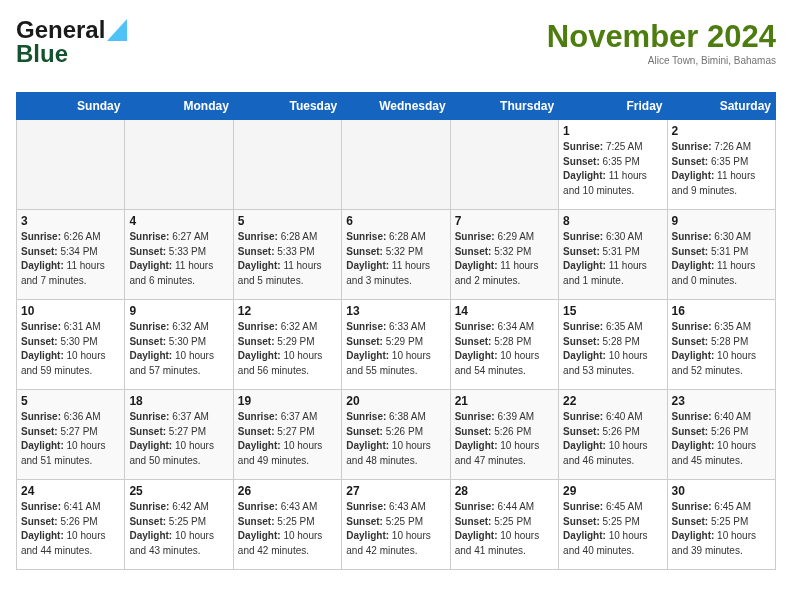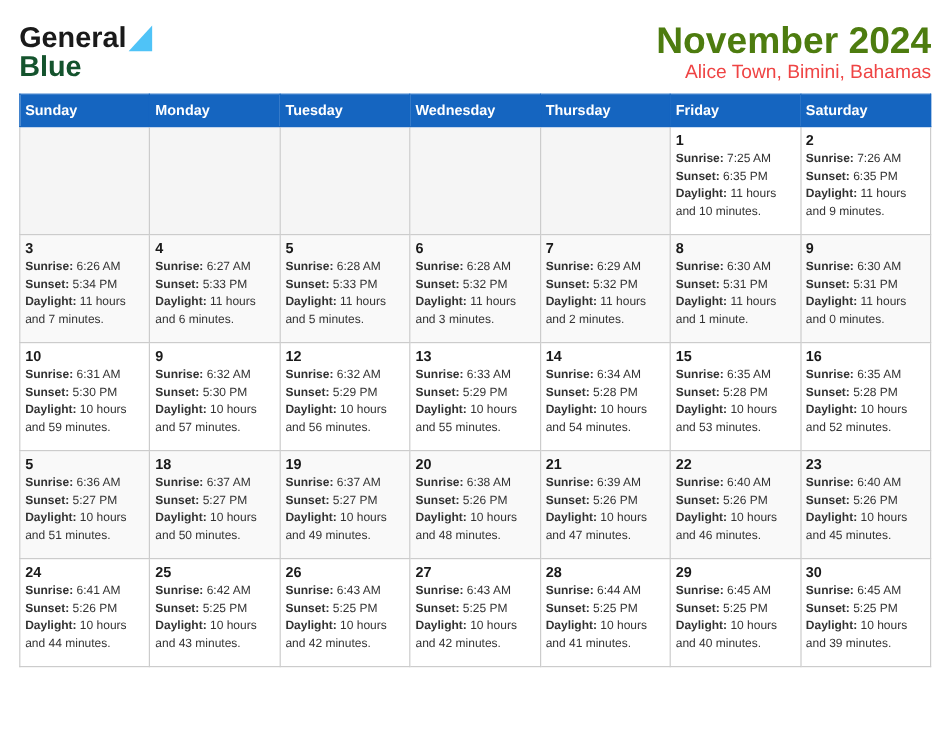--- a/index.html
+++ b/index.html
@@ -6,52 +6,52 @@
     body {
       font-family: Arial, sans-serif;
       background: #fff;
       width: 792px;
       min-height: 612px;
       padding: 16px;
     }
     .header-section {
       display: flex;
       justify-content: space-between;
-      align-items: flex-end;
-      margin-bottom: 8px;
+      align-items: center;
+      margin-bottom: 24px;
     }
     .logo {
       display: flex;
       flex-direction: column;
       align-items: flex-start;
     }
     .title-block {
       text-align: right;
     }
     .month-title {
       font-size: 31px;
       font-weight: bold;
       color: #4d7c0f;
     }
     .location-title {
-      font-size: 16px;
-      color: #ef4444;
+      font-size: 10px;
+      color: #737373;
     }
     table {
       width: 100%;
       border-collapse: collapse;
       table-layout: fixed;
     }
     th {
       background-color: #1565c0;
       color: #fff;
       font-size: 12px;
       font-weight: bold;
       padding: 6px 4px;
-      text-align: left;
+      text-align: right;
       border: 1px solid #1565c0;
     }
     td {
       border: 1px solid #ccc;
       vertical-align: top;
       padding: 4px;
       font-size: 10px;
       height: 90px;
       background: #fff;
     }

